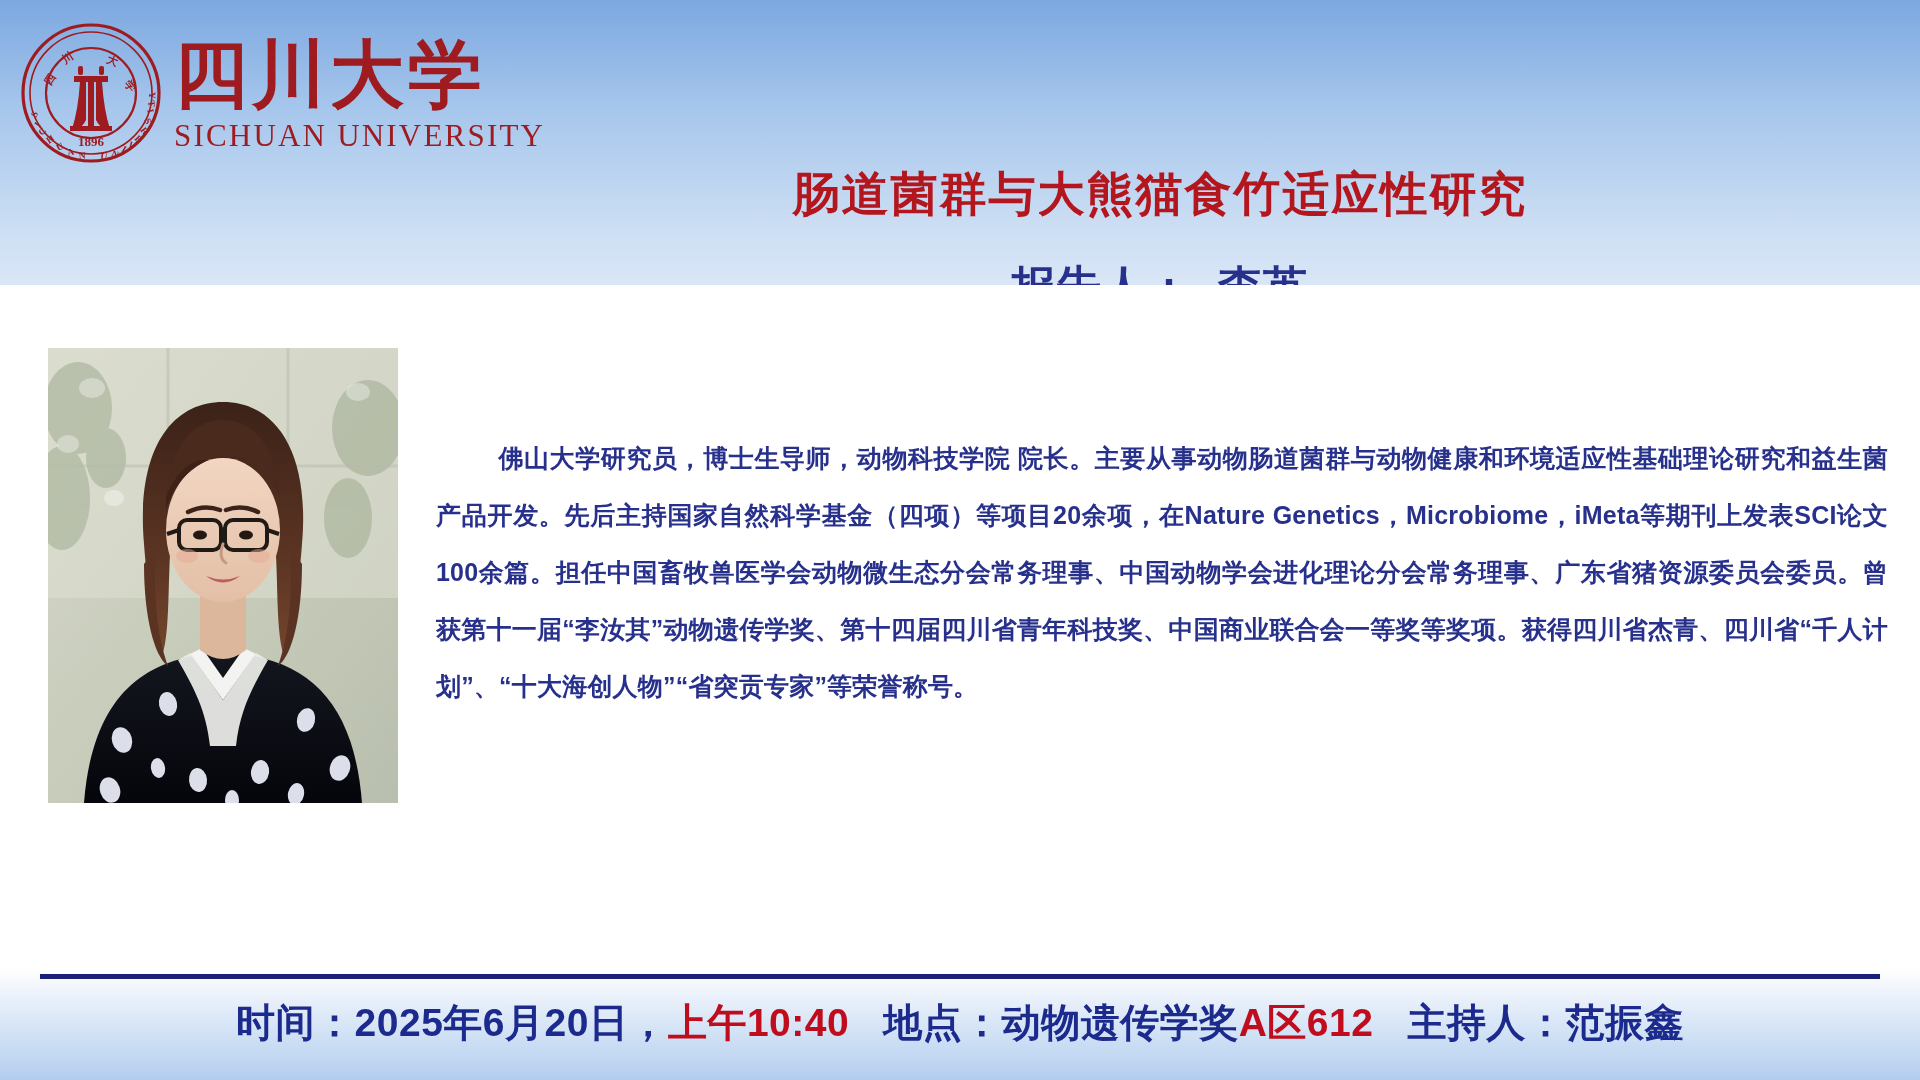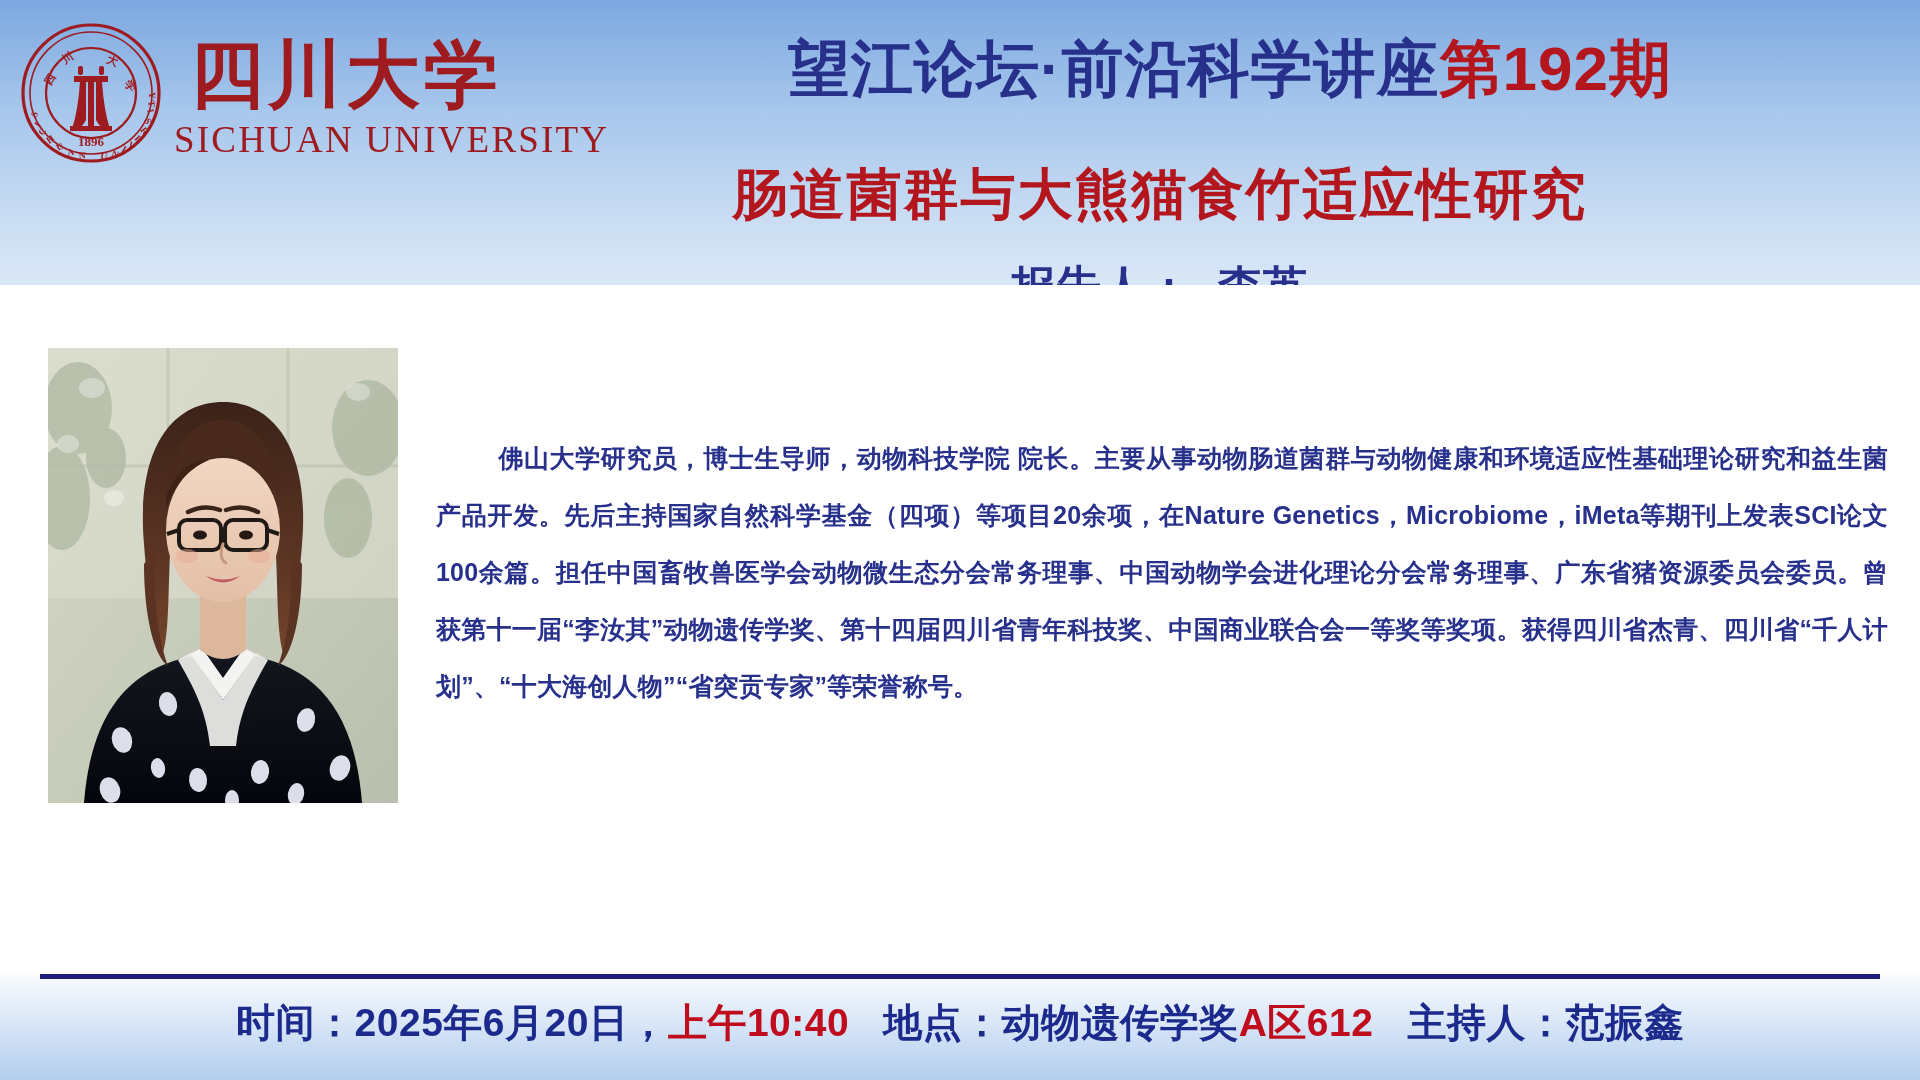--- a/index.html
+++ b/index.html
@@ -62,27 +62,26 @@
   }
 
   .logo-text {
     margin-left: 12px;
     padding-top: 8px;
   }
 
   .logo-cn {
     display: block;
     height: 86px;
-    margin-left: 16px;
   }
 
   .logo-en {
     display: block;
     font-family: "Liberation Serif", "DejaVu Serif", serif;
-    font-size: 37px;
+    font-size: 31px;
     letter-spacing: 2.2px;
     color: #9e1b20;
     text-align: center;
     margin-top: 2px;
     white-space: nowrap;
   }
 
   .series-title {
     position: absolute;
     left: 560px;
@@ -97,21 +96,21 @@
   }
   .series-title .blue { color: #27318c; }
   .series-title .red  { color: #b4161e; }
 
   .lecture-title {
     position: absolute;
     left: 420px;
     top: 165px;
     width: 1480px;
     text-align: center;
-    font-size: 55px;
+    font-size: 47px;
     font-weight: 700;
     letter-spacing: 2px;
     color: #b4161e;
     line-height: 58px;
     white-space: nowrap;
   }
 
   
   .speaker-line {
     position: absolute;
@@ -245,23 +244,20 @@
       <div class="logo-text">
         <span class="logo-cn">
           <svg width="320" height="86" viewBox="0 0 320 86">
             <text x="0" y="70" fill="#9e1b20" font-family="'Liberation Serif', 'DejaVu Serif', serif" font-size="74" font-weight="700" letter-spacing="4">四川大学</text>
           </svg>
         </span>
         <span class="logo-en">SICHUAN UNIVERSITY</span>
       </div>
     </div>
 
-    <div class="series-title">
-      <span class="blue">望江论坛·前沿科学讲座</span><span class="red">第192期</span>
-    </div>
 
     <div class="lecture-title">肠道菌群与大熊猫食竹适应性研究</div>
 
     <div class="speaker-line">
       <span>报告人：</span><span class="gap"></span><span>李英</span>
     </div>
   </div>
 
   <div class="body-panel"></div>
 

